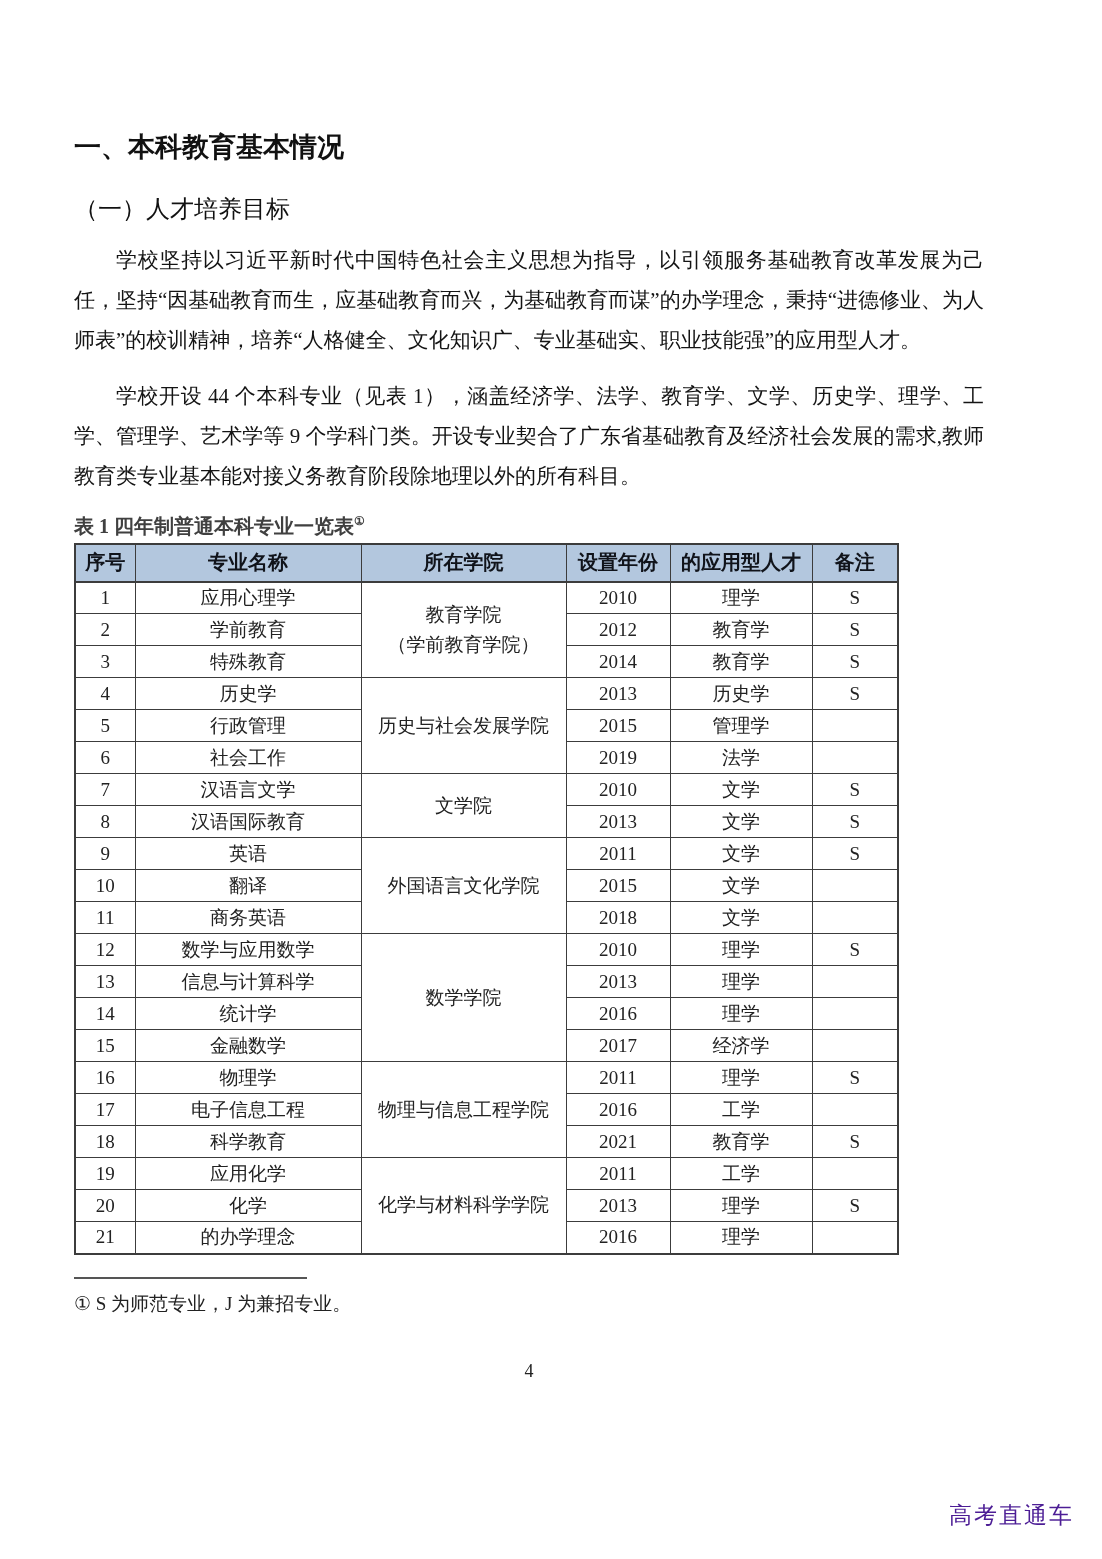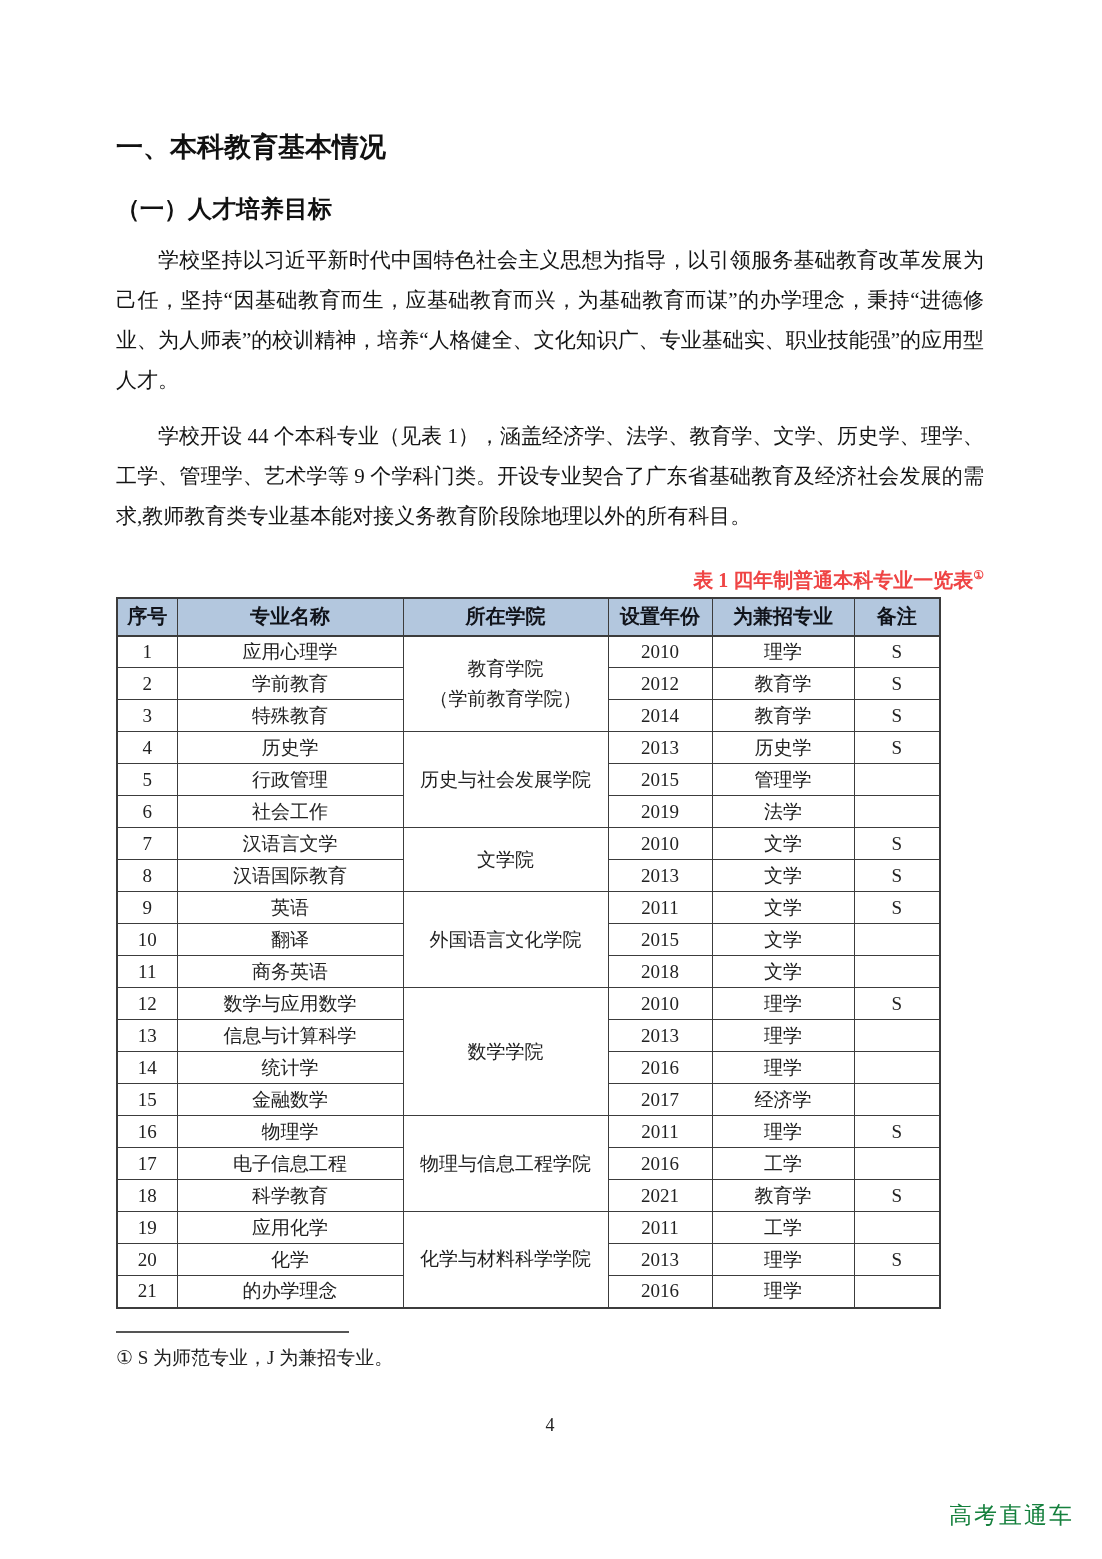--- a/index.html
+++ b/index.html
@@ -7,55 +7,55 @@
   .page {
     position: relative;
     width: 1102px;
     height: 1559px;
     margin: 0 auto;
     background: #ffffff;
     overflow: hidden;
     font-family: "Liberation Serif", serif;
     color: #1a1a1a;
   }
-  .content { padding: 130px 118px 0 116px; }
+  .content { padding: 130px 118px 0 74px; }
 
   .h1 {
     font-family: "Liberation Sans", sans-serif;
     font-weight: bold;
     font-size: 27px;
     line-height: 34px;
     color: #111;
   }
   .h2 {
     font-family: "Liberation Sans", sans-serif;
-    font-weight: bold;
+    font-weight: normal;
     font-size: 24px;
     line-height: 30px;
     color: #111;
   }
   .h2-1 { margin-top: 30px; }
   .h2-2 { margin-top: 14px; }
 
   .body-p {
     margin-top: 16px;
     font-size: 21px;
     line-height: 40px;
     text-align: justify;
     text-indent: 2em;
     color: #141414;
   }
 
   .table-caption {
-    margin-top: 26px;
-    text-align: right;
+    margin-top: 12px;
+    text-align: left;
     font-weight: bold;
     font-size: 20px;
     line-height: 26px;
-    color: #ef4444;
+    color: #404040;
   }
   .table-caption sup { font-size: 12px; vertical-align: super; }
 
   table.majors {
     margin-top: 4px;
     width: 823px;
     border-collapse: collapse;
     border: 2px solid #3c3c3c;
     table-layout: fixed;
     font-size: 19px;
@@ -97,21 +97,21 @@
     text-align: center;
     font-size: 18px;
     color: #222;
   }
   .watermark {
     position: absolute;
     right: 28px;
     bottom: 28px;
     font-family: "Liberation Sans", sans-serif;
     font-size: 23px;
-    color: #15803d;
+    color: #4c1d95;
     letter-spacing: 2px;
   }
 </style>
 </head>
 <body>
 
 <div class="page">
   <div class="content">
 
     <div class="h1">一、本科教育基本情况</div>
@@ -135,21 +135,21 @@
         <col style="width:104px">
           <col style="width:142px">
           <col style="width:86px">
       </colgroup>
       <thead>
         <tr>
           <th style="background: rgb(179, 199, 222);">序号</th>
           <th style="background: rgb(179, 199, 222);">专业名称</th>
           <th style="background: rgb(179, 199, 222);">所在学院</th>
           <th style="background: rgb(179, 199, 222); margin-left: 24px;">设置年份</th>
-          <th style="background: rgb(179, 199, 222);">为兼招专业</th>
+          <th style="background: rgb(179, 199, 222);">的应用型人才</th>
           <th style="background: rgb(179, 199, 222);">备注</th>
         </tr>
       </thead>
       <tbody>
           <tr>
             <td>1</td>
             <td>应用心理学</td>
             <td rowspan="3" class="college-cell">教育学院
 （学前教育学院）</td>
             <td>2010</td>

